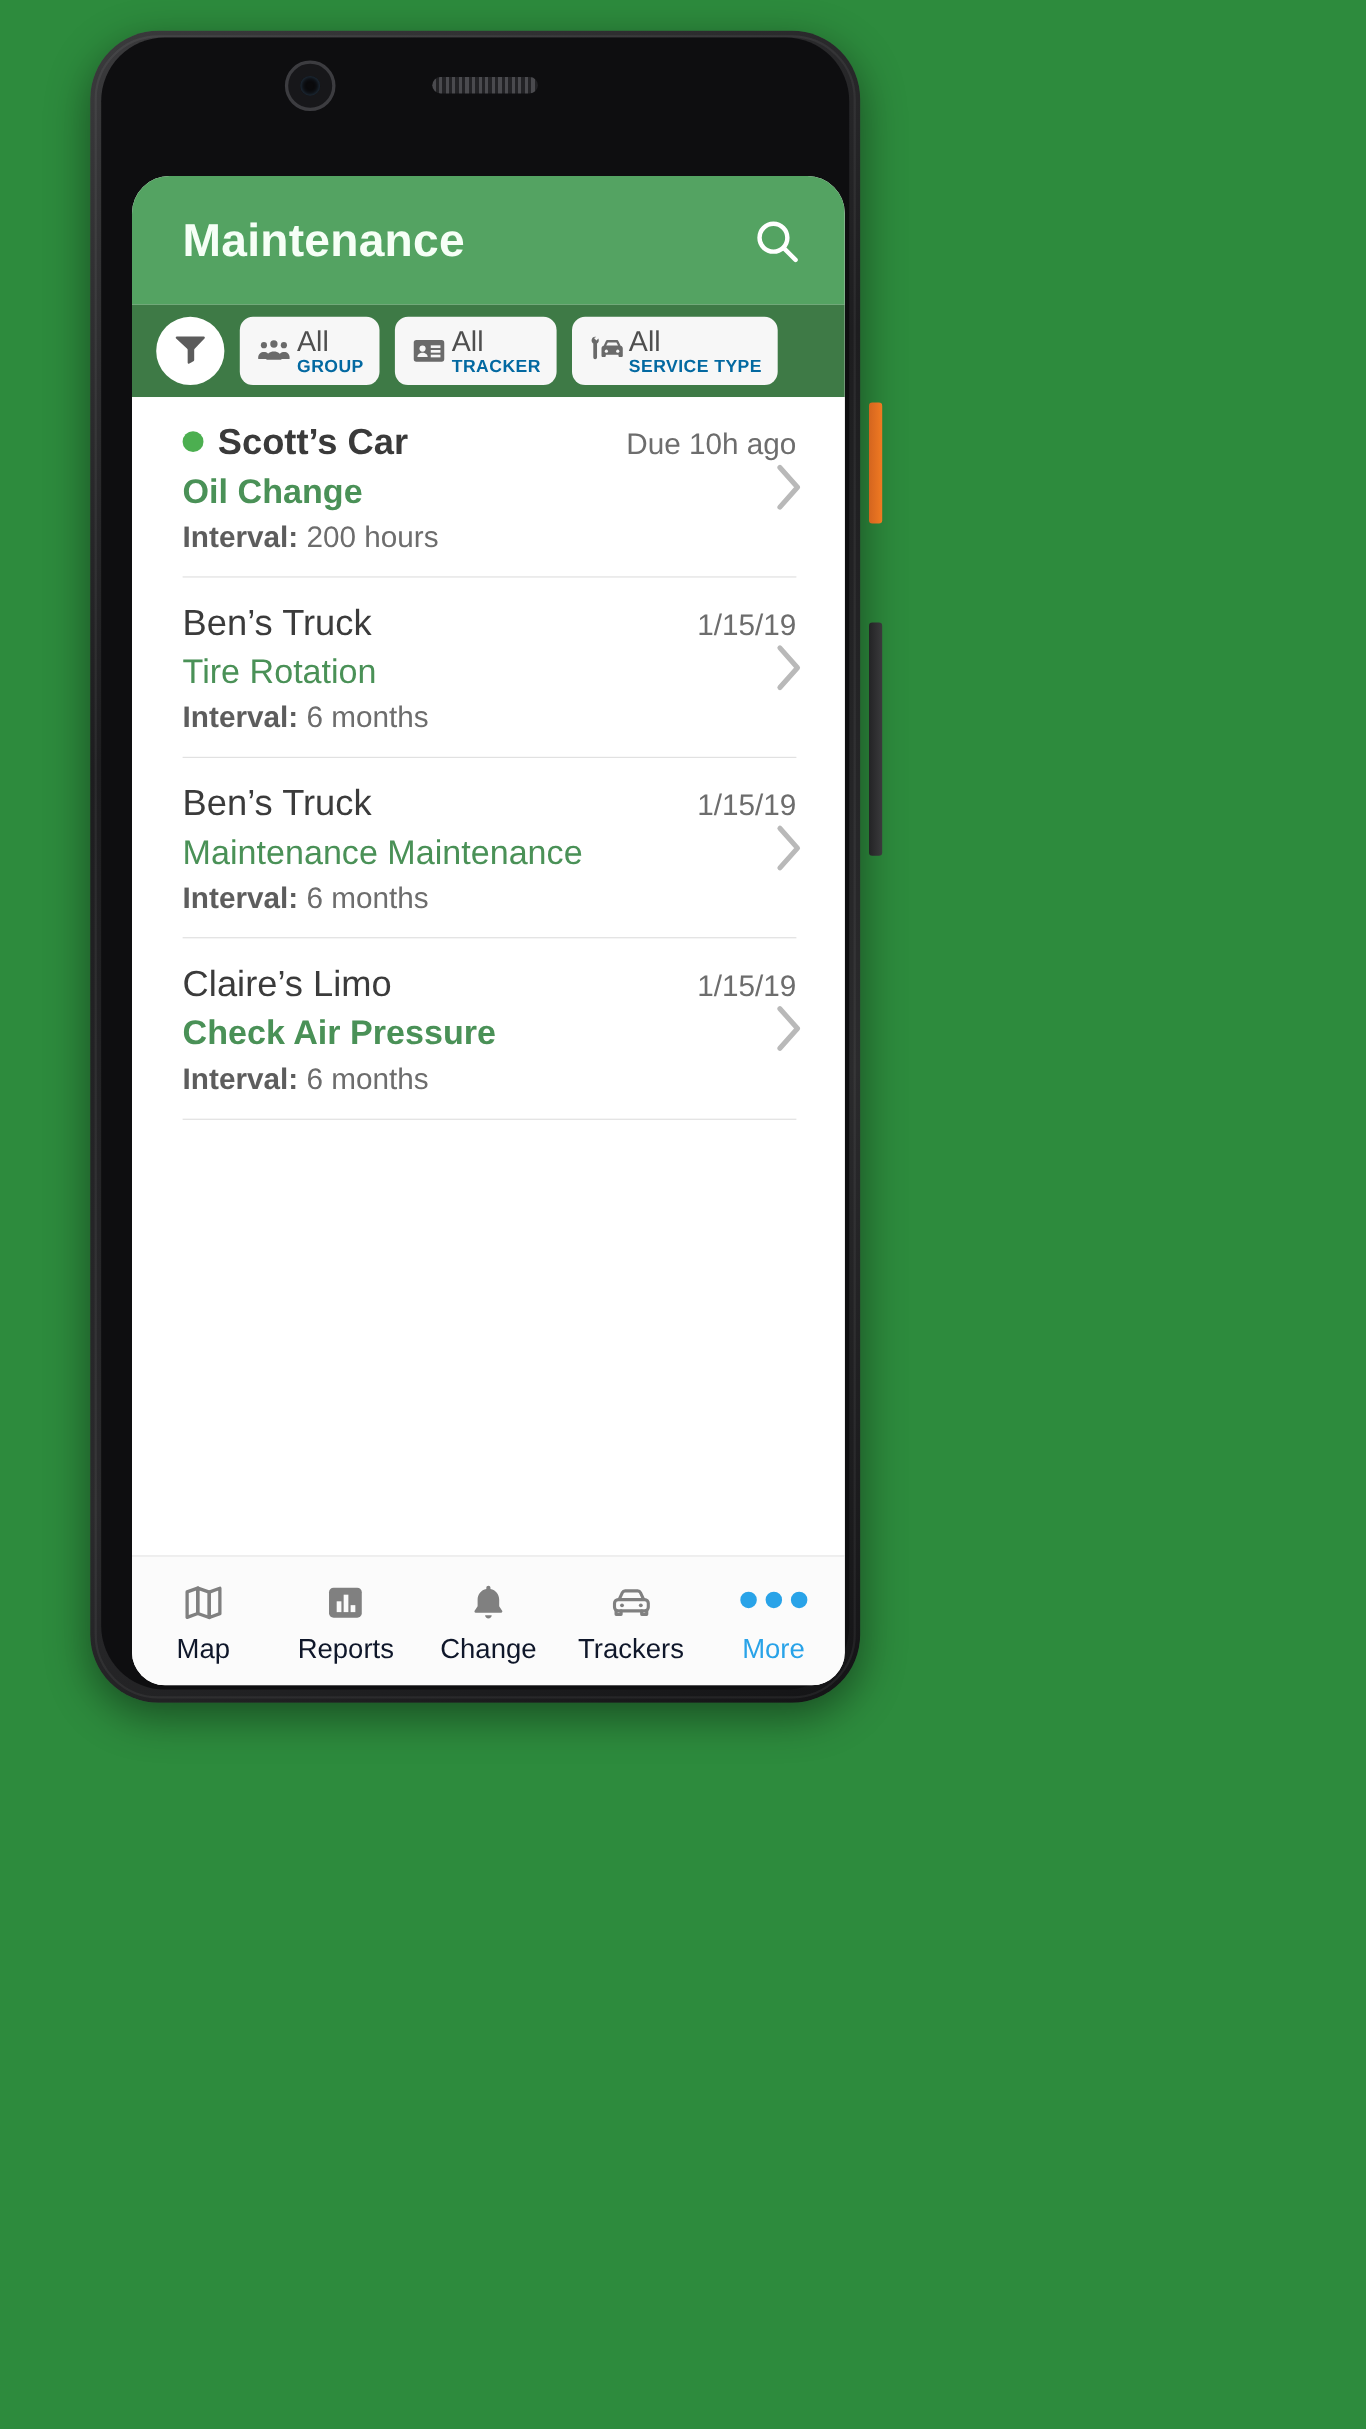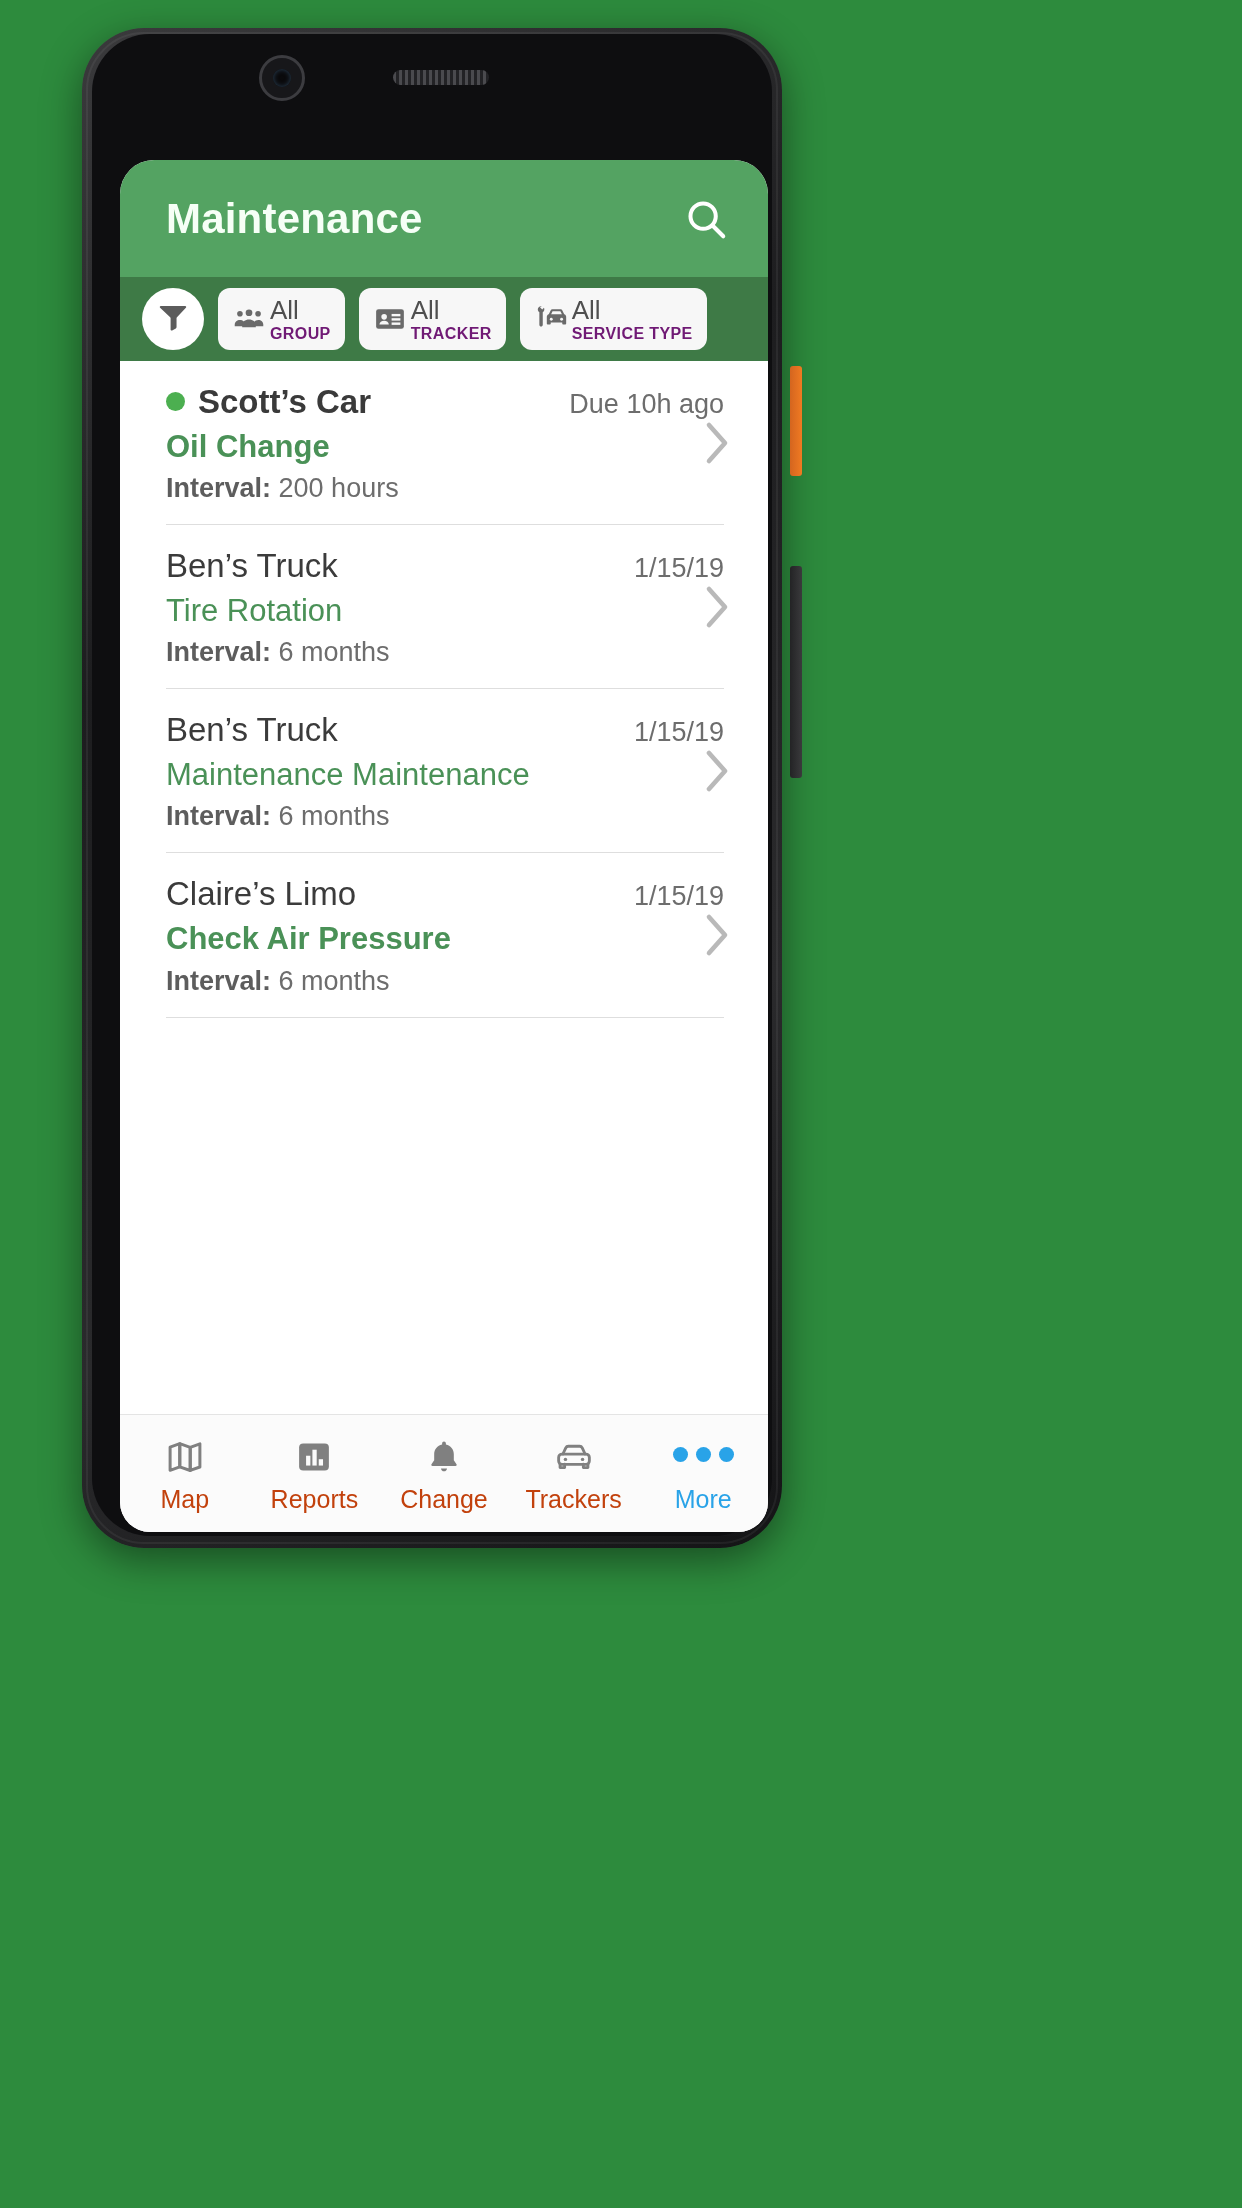--- a/index.html
+++ b/index.html
@@ -89,21 +89,21 @@
     flex:0 0 62px;
   }
   .chip{
     height:62px; background:#f7f7f7; border-radius:12px;
     display:flex; align-items:center; gap:4px;
     padding:0 14px; flex:0 0 auto;
   }
   .chip-icon{ display:flex; align-items:center; justify-content:center; width:34px; height:34px; }
   .chip-text{ display:flex; flex-direction:column; align-items:flex-start; line-height:1; }
   .chip-value{ font-size:26px; color:#4f4f4f; font-weight:400; margin-bottom:3px; }
-  .chip-label{ font-size:16px; color:#701a75; font-weight:700; letter-spacing:.4px; }
+  .chip-label{ font-size:16px; color:#0369a1; font-weight:700; letter-spacing:.4px; }
 
   
   .list{ flex:1 1 auto; background:#fff; overflow:hidden; }
   .row{
     position:relative;
     padding:22px 0 20px 0;
     margin:0 44px 0 46px;
     border-bottom:1px solid #dedede;
   }
   .row-top{ display:flex; align-items:flex-start; justify-content:space-between; }
@@ -129,21 +129,21 @@
   .tabbar{
     flex:0 0 118px; height:118px; background:#fbfbfb;
     border-top:1px solid #e4e4e4;
     display:flex; align-items:center;
   }
   .tab{
     flex:1 1 0; display:flex; flex-direction:column;
     align-items:center; justify-content:center; gap:9px;
   }
   .tab-icon{ height:42px; display:flex; align-items:flex-end; justify-content:center; }
-  .tab-label{ font-size:25px; color:#c2410c; }
+  .tab-label{ font-size:25px; color:#0f172a; }
   .tab.active .tab-label{ color:#29a3e8; }
   .dots3{ display:flex; gap:8px; align-items:center; height:42px; }
   .dots3 i{ width:15px; height:15px; border-radius:50%; background:#29a3e8; display:block; }
 </style>
 </head>
 <body>
 
 <div id="root">
 
   <div class="phone-shell"></div>

